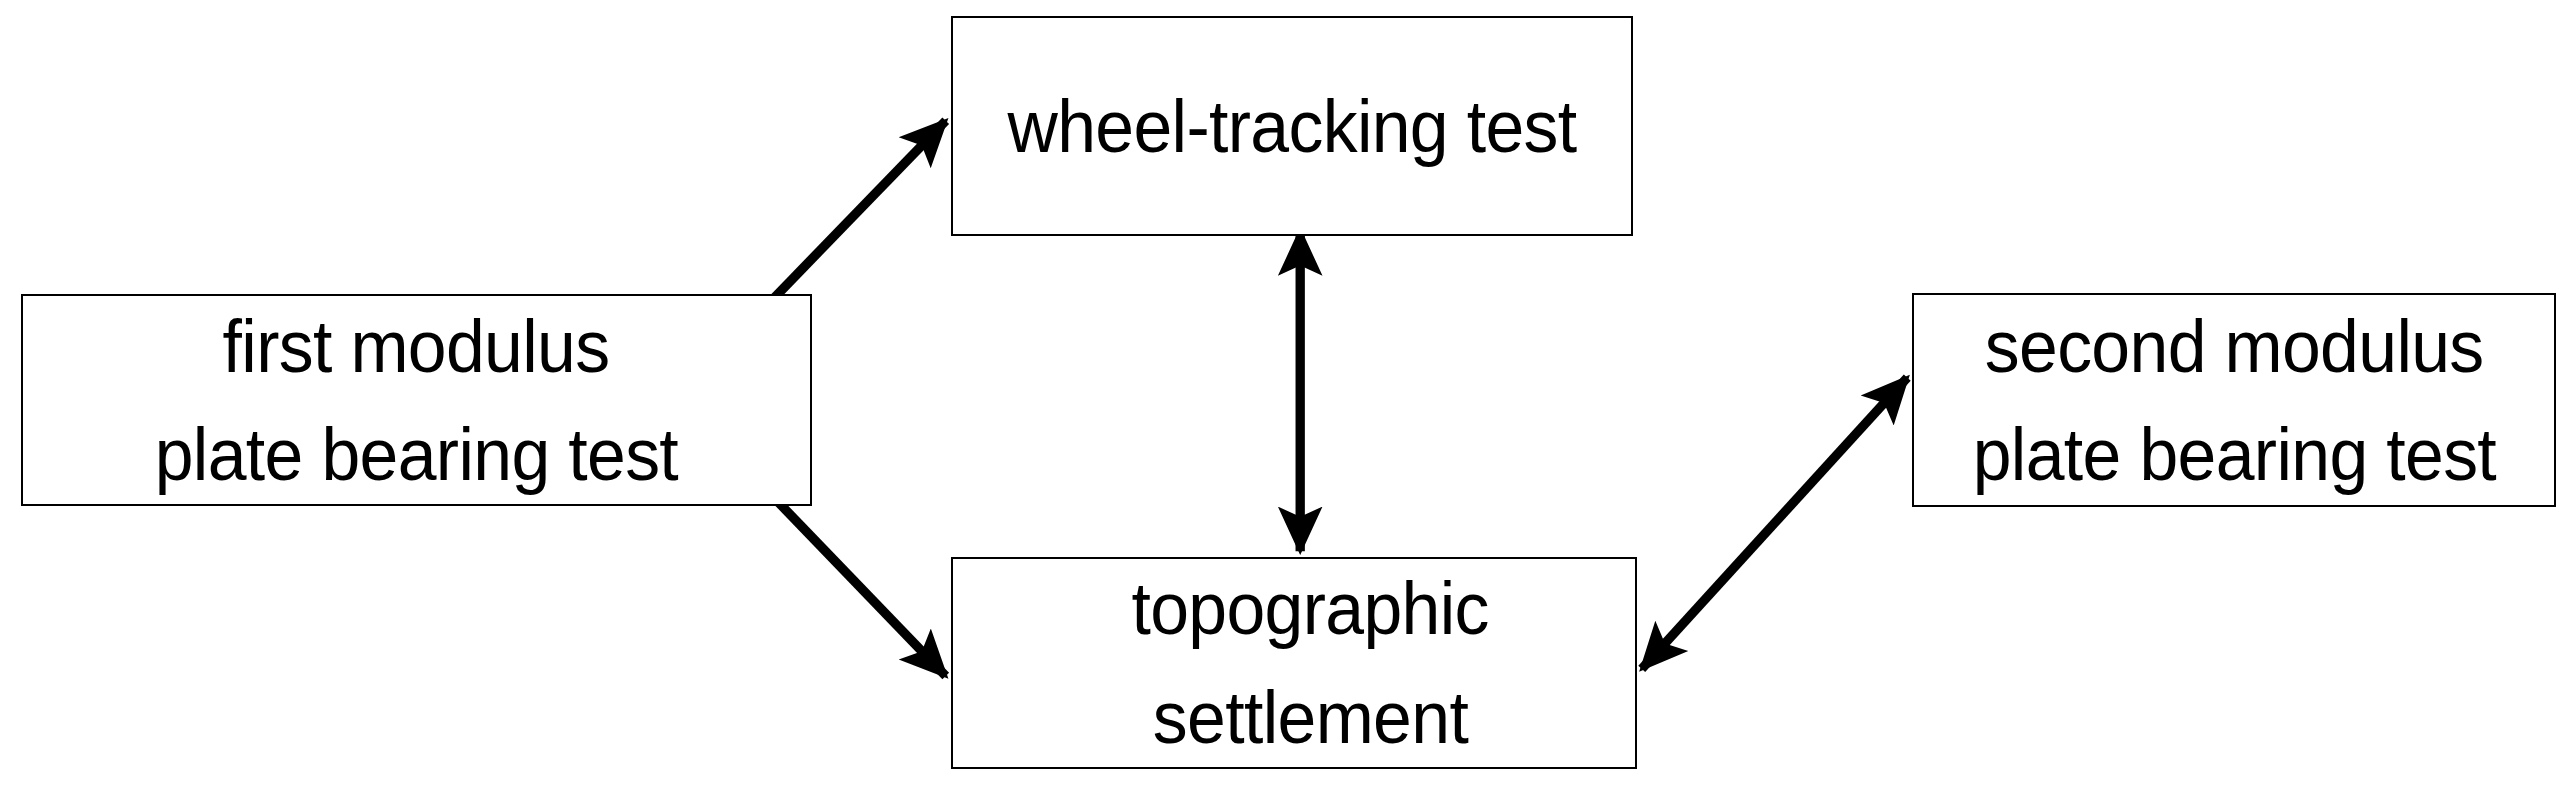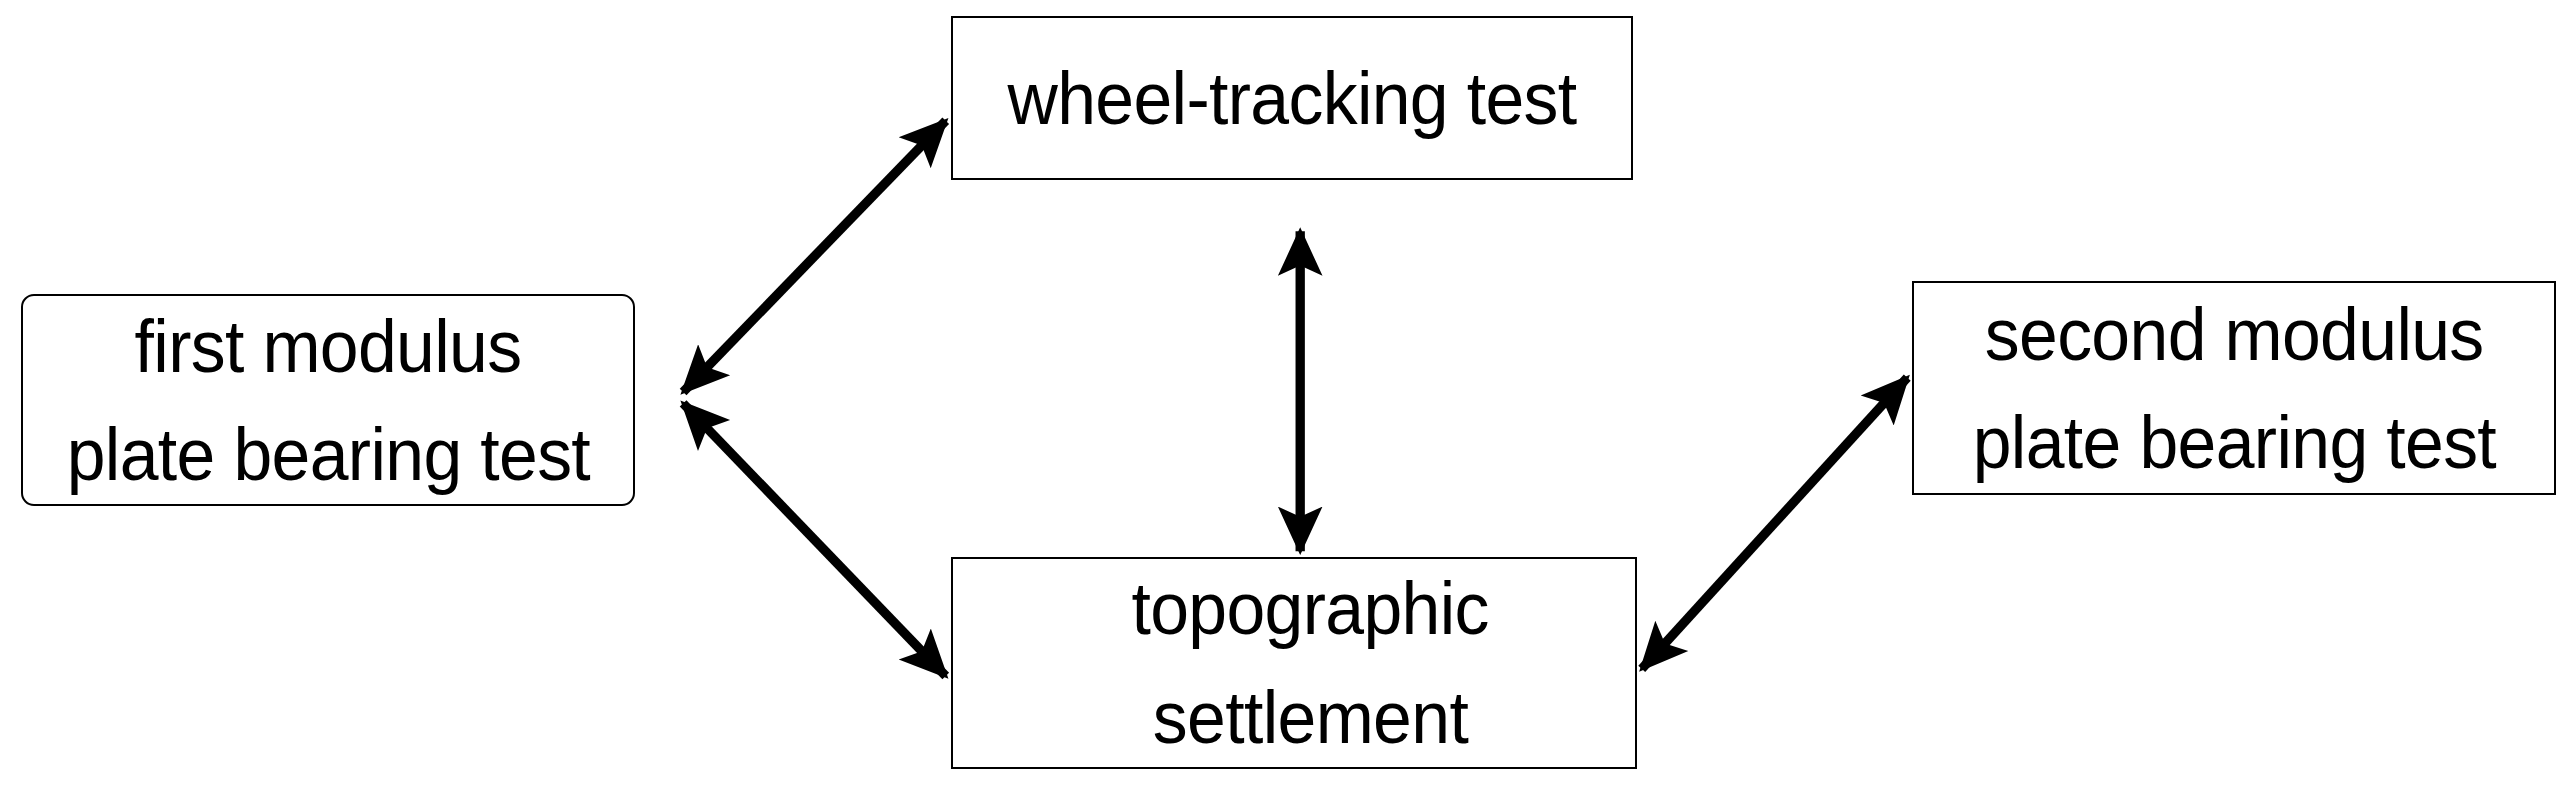--- a/index.html
+++ b/index.html
@@ -44,36 +44,36 @@
     font-size: 75px;
     font-weight: 400;
     line-height: 108px;
     letter-spacing: -0.7px;
     white-space: nowrap;
     transform: scaleX(0.93);
     transform-origin: center center;
   }
   
   #node-first-modulus {
-    left: 21px;  top: 294px;  width: 614px;  height: 212px; border-radius: 13px;
+    left: 21px;  top: 294px;  width: 791px;  height: 212px;
   }
   #node-wheel-tracking {
-    left: 951px; top: 16px;  width: 682px;  height: 164px;
+    left: 951px; top: 16px;  width: 682px;  height: 220px;
   }
   #node-wheel-tracking .node-line {
     line-height: 210px;
   }
   #node-topographic-settlement {
     left: 951px; top: 557px; width: 686px;  height: 212px; padding-left: 32px;
   }
   #node-topographic-settlement .node-line {
     line-height: 109px;
   }
   #node-second-modulus {
-    left: 1912px; top: 281px; width: 644px;  height: 214px;
+    left: 1912px; top: 293px; width: 644px;  height: 214px;
   }
 </style>
 </head>
 <body>
 
 <div id="canvas">
 
   <svg id="edge-layer" viewBox="0 0 3590 1109" width="2576" height="796" xmlns="http://www.w3.org/2000/svg">
     <defs>
       <marker id="arrowhead" viewBox="0 0 10 10" refX="9.2" refY="5" markerWidth="5.2" markerHeight="5.2" orient="auto-start-reverse" markerUnits="strokeWidth">

